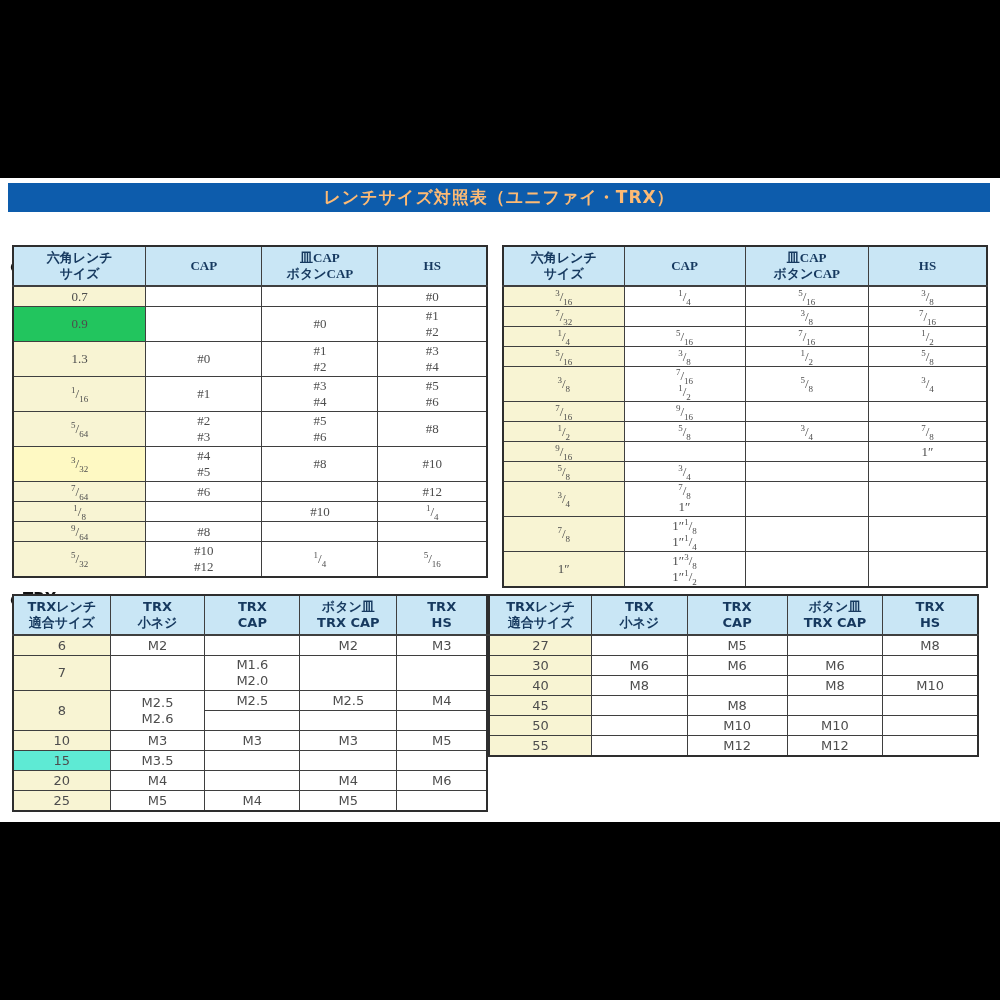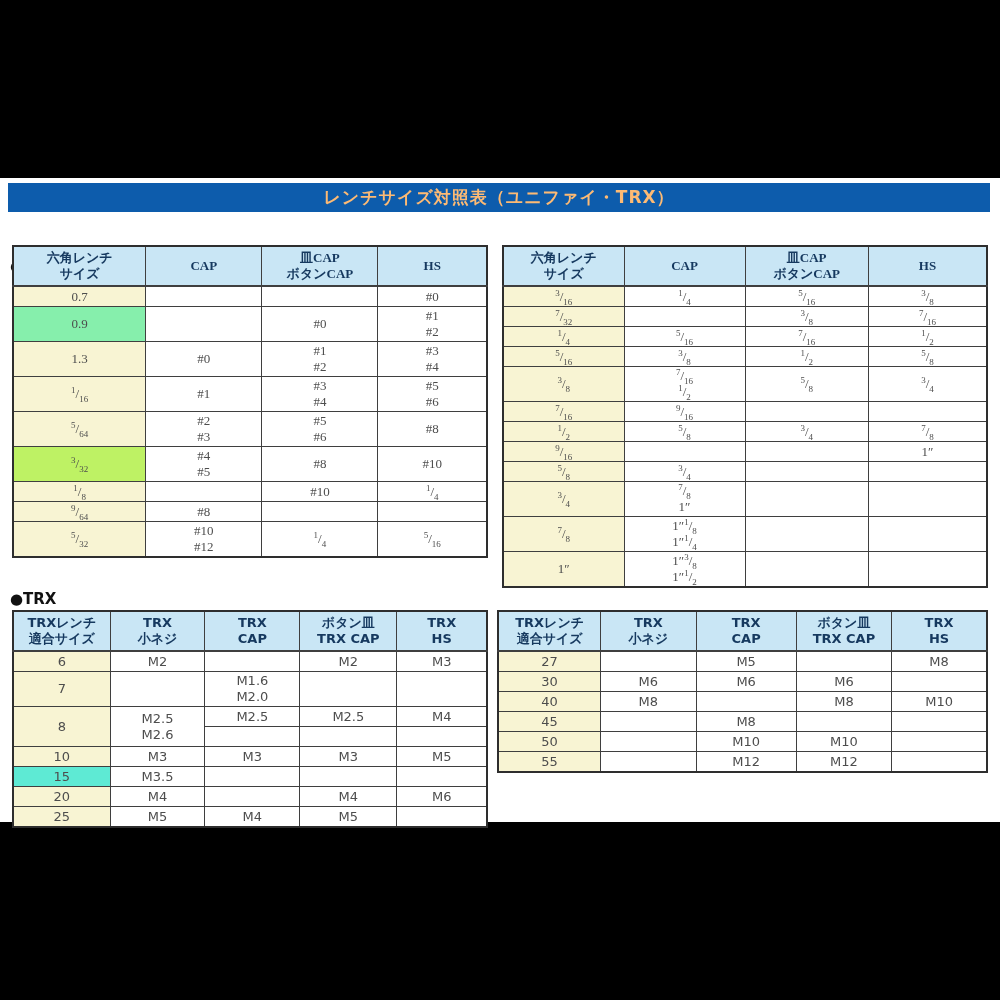--- a/index.html
+++ b/index.html
@@ -18,21 +18,21 @@
     line-height:29px;text-align:center;color:#fdba74;
     font-size:17px;font-weight:bold;letter-spacing:1px;
   }
   .section-label{
     position:absolute;left:10px;font-size:15px;font-weight:bold;color:#111111;
   }
   .section-label.unified{top:41px;margin-top:38px;}
   .section-label.trx{top:412px;}
   .tables-row{position:absolute;display:flex;align-items:flex-start;}
   .tables-row.unified{left:12px;top:67px;gap:14px;font-family:Liberation Serif, serif;}
-  .tables-row.trx{left:12px;top:432px;gap:9px;}
+  .tables-row.trx{left:12px;top:416px;gap:0;}
   table{
     border-collapse:collapse;table-layout:fixed;background:#ffffff;
     font-size:13px;color:#4d4d4d;
     border:2px solid #2e2e2e;
   }
   th{
     color:#16395f;font-weight:bold;font-size:13px;line-height:16px;
     padding:3px 0;border:1px solid #3f3f3f;border-bottom:2px solid #3f3f3f;
     text-align:center;
   }
@@ -70,21 +70,21 @@
             </tr>
           </thead>
           <tbody>
             <tr>
               <td style="background: rgb(248, 244, 211);">0.7</td>
               <td></td>
               <td></td>
               <td>#0</td>
             </tr>
             <tr>
-              <td style="background: #86efac;">0.9</td>
+              <td style="background: #22c55e;">0.9</td>
               <td></td>
               <td>#0</td>
               <td>#1<br>#2</td>
             </tr>
             <tr>
               <td style="background: rgb(248, 244, 211);">1.3</td>
               <td>#0</td>
               <td>#1<br>#2</td>
               <td>#3<br>#4</td>
             </tr>
@@ -94,24 +94,30 @@
               <td>#3<br>#4</td>
               <td>#5<br>#6</td>
             </tr>
             <tr>
               <td style="background: rgb(248, 244, 211);"><sup>5</sup>/<sub>64</sub></td>
               <td>#2<br>#3</td>
               <td>#5<br>#6</td>
               <td>#8</td>
             </tr>
             <tr>
-              <td style="background: #bef264; margin-top: 44px;"><sup>3</sup>/<sub>32</sub></td>
+              <td style="background: #fef9c3; margin-top: 44px;"><sup>3</sup>/<sub>32</sub></td>
               <td>#4<br>#5</td>
               <td>#8</td>
               <td>#10</td>
+            </tr>
+            <tr>
+              <td style="background: rgb(248, 244, 211);"><sup>7</sup>/<sub>64</sub></td>
+              <td>#6</td>
+              <td></td>
+              <td>#12</td>
             </tr>
             <tr>
               <td style="background: rgb(248, 244, 211);"><sup>1</sup>/<sub>8</sub></td>
               <td></td>
               <td>#10</td>
               <td><sup>1</sup>/<sub>4</sub></td>
             </tr>
             <tr>
               <td style="background: rgb(248, 244, 211);"><sup>9</sup>/<sub>64</sub></td>
               <td>#8</td>

